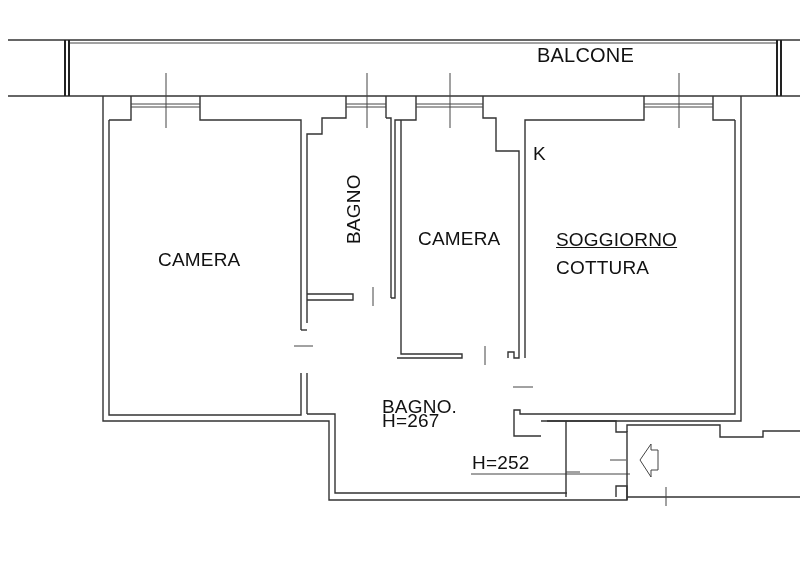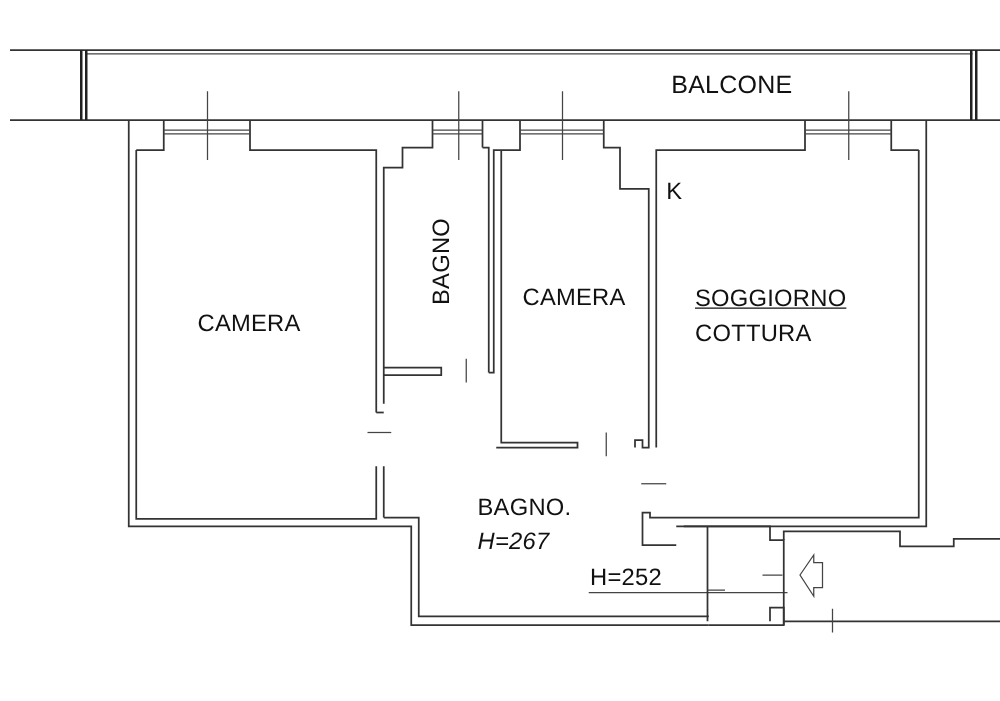--- a/index.html
+++ b/index.html
@@ -91,22 +91,22 @@
     <polyline class="w" points="627,500 627,486 616,486 616,497"></polyline>
     <line class="w" x1="627" y1="497" x2="800" y2="497"></line>
     <line class="thin" x1="610" y1="460" x2="626" y2="460"></line>
     <line class="thin" x1="566" y1="472" x2="580" y2="472"></line>
     <line class="thin" x1="666" y1="487" x2="666" y2="506"></line>
   </g>
 
   <polygon class="thin" points="640,460 651,444 651,450 658,450 658,470 651,470 651,477"></polygon>
 </svg>
 
-<div class="lbl" style="left:537px; top:57px; font-size:20px;">BALCONE</div>
+<div class="lbl" style="left:537px; top:44px; font-size:20px;">BALCONE</div>
 <div class="lbl" style="left:158px; top:249px;text-align:right;">CAMERA</div>
 <div class="lbl vert" style="left:343px; top:244px;">BAGNO</div>
 <div class="lbl" style="left:418px; top:228px;">CAMERA</div>
 <div class="lbl" style="left:556px; top:229px;text-decoration:underline;">SOGGIORNO</div>
 <div class="lbl" style="left:556px; top:257px;">COTTURA</div>
 <div class="lbl" style="left:533px; top:143px;">K</div>
 <div class="lbl" style="left:382px; top:396px;">BAGNO.</div>
-<div class="lbl" style="left:382px; top:423px;font-style:italic;">H=267</div>
+<div class="lbl" style="left:382px; top:410px;">H=267</div>
 <div class="lbl" style="left:472px; top:452px;">H=252</div>
 
 </body></html>

